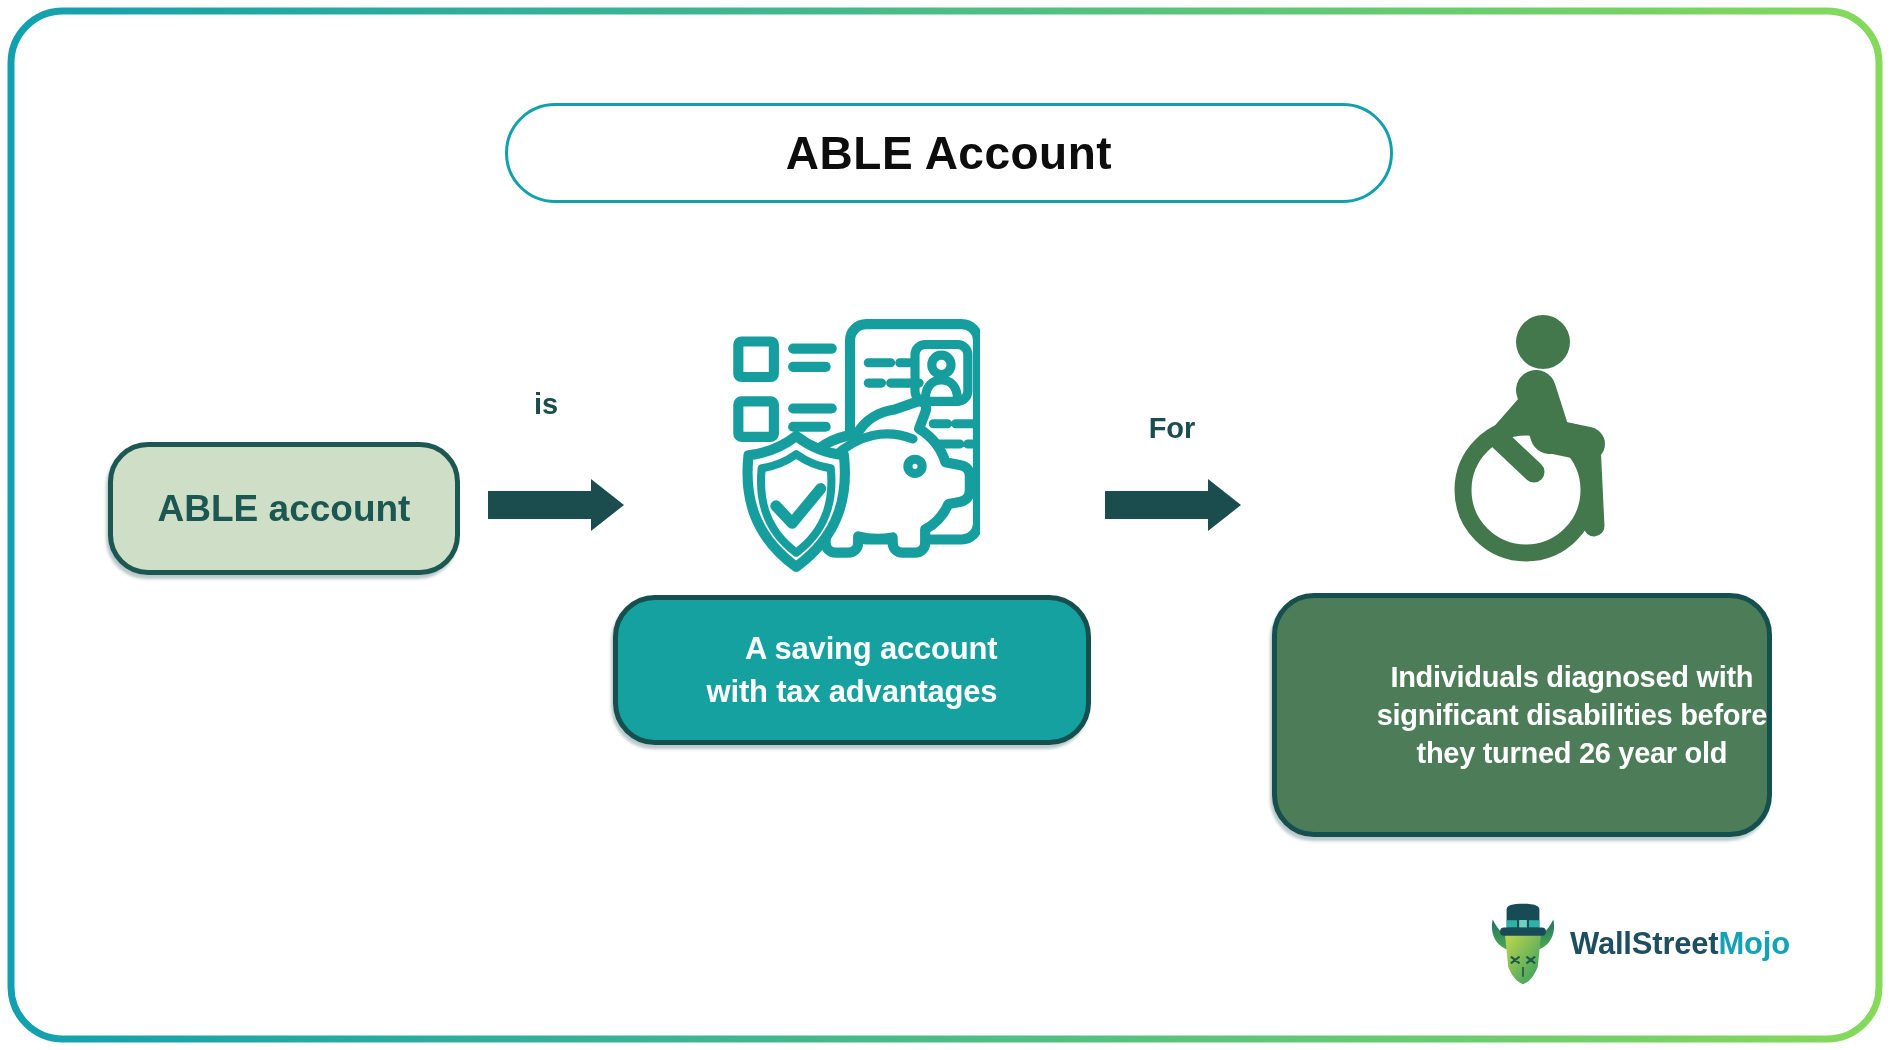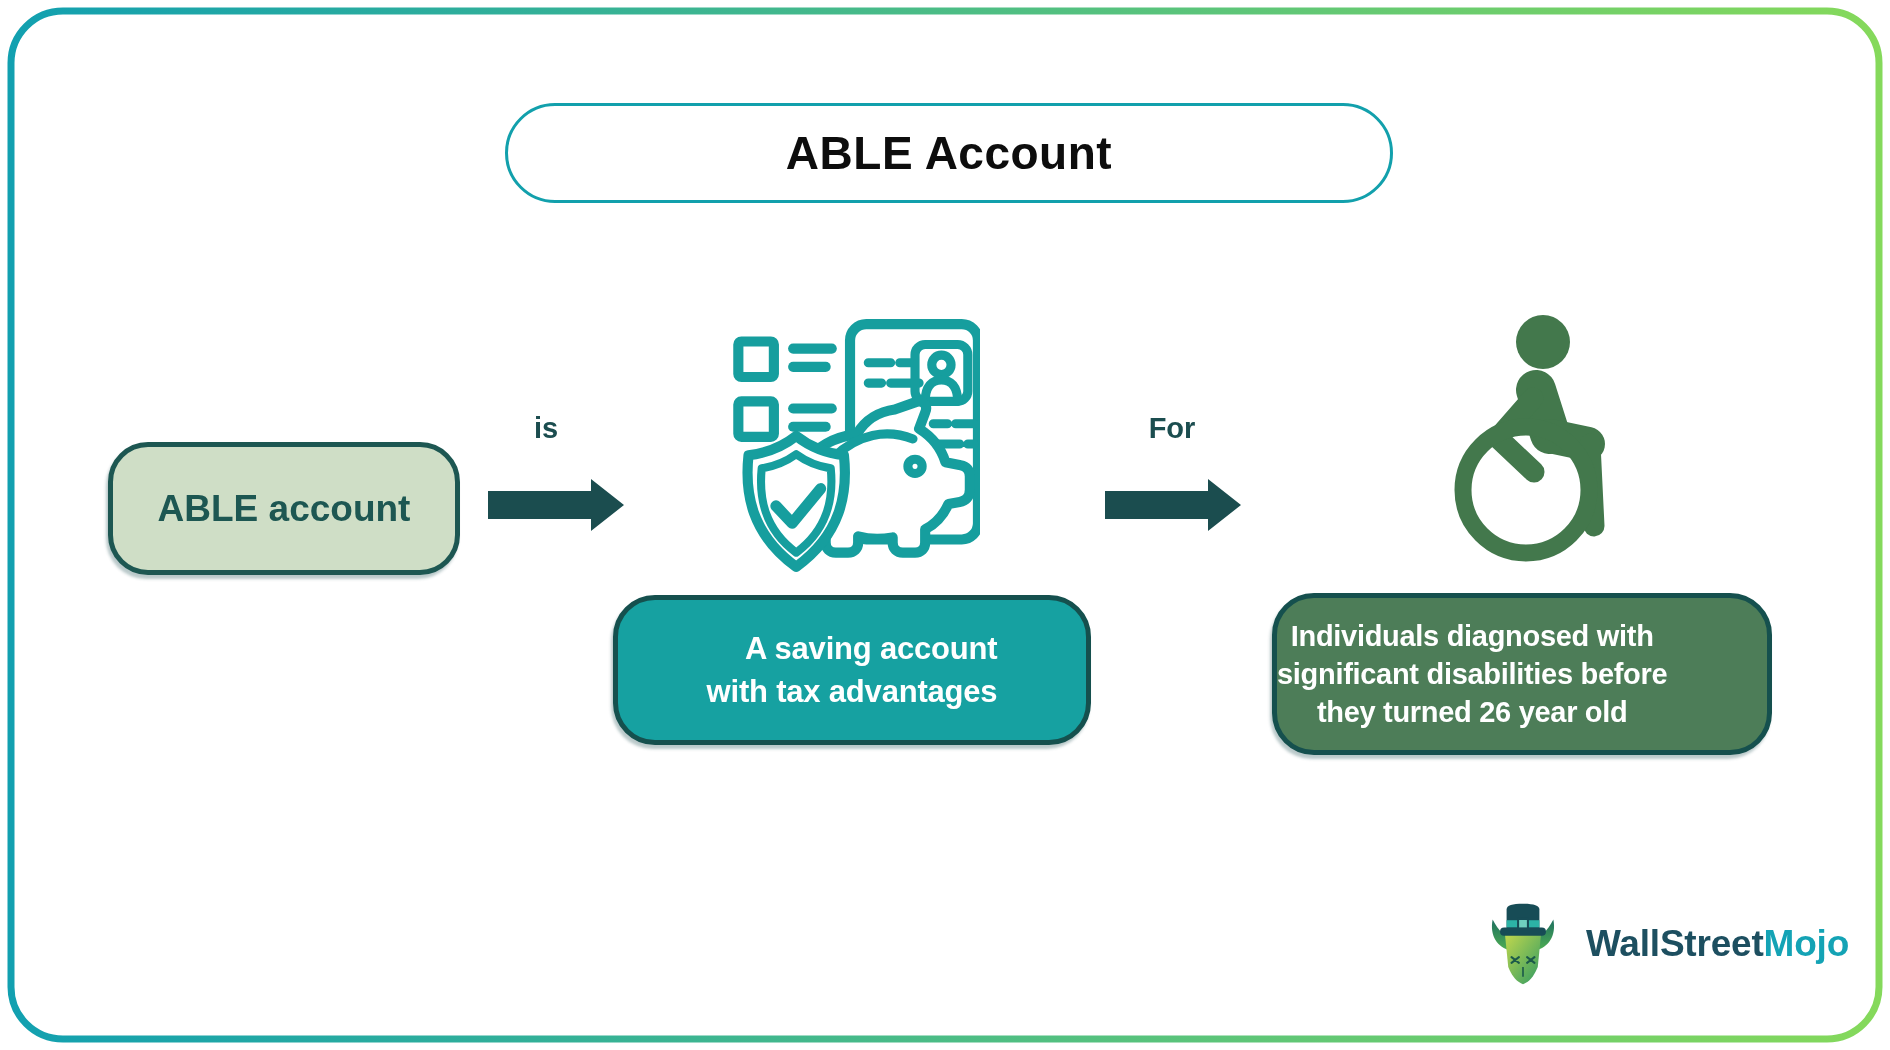--- a/index.html
+++ b/index.html
@@ -27,21 +27,21 @@
     display:flex; align-items:center; justify-content:center;
     box-shadow:-2px 4px 3px rgba(27,77,79,.30);
   }
   .source-box span { font-size:37px; font-weight:bold; color:#1d5752; }
 
   
   .rel-label {
     position:absolute; width:120px; text-align:center;
     font-size:29px; font-weight:bold; color:#1b4d4f;
   }
-  .rel-label.is  { left:486px;  top:412px; }
+  .rel-label.is  { left:486px;  top:388px; }
   .rel-label.for { left:1112px; top:412px; }
 
   
   .arrow1 { position:absolute; left:488px;  top:477px; }
   .arrow2 { position:absolute; left:1105px; top:477px; }
 
   
   .savings-icon   { position:absolute; left:716px;  top:314px; }
   .wheelchair     { position:absolute; left:1438px; top:312px; }
 
@@ -52,33 +52,33 @@
     display:flex; align-items:center; justify-content:center;
     box-shadow:-2px 4px 3px rgba(27,77,79,.30);
   }
   .definition-box div {
     font-size:31px; font-weight:bold; color:#ffffff; text-align:right;
     line-height:1.4; white-space:pre-line; letter-spacing:-.2px;
   }
 
   
   .beneficiary-box {
-    position:absolute; left:1272px; top:593px; width:500px; height:162px;
+    position:absolute; left:1272px; top:593px; width:500px; height:244px;
     box-sizing:border-box; background:#4d7d58; border:5px solid #15504e; border-radius:42px;
-    display:flex; align-items:center; justify-content:flex-start;
+    display:flex; align-items:center; justify-content:flex-end;
     box-shadow:-2px 4px 3px rgba(27,77,79,.30);
   }
   .beneficiary-box div {
     font-size:29px; font-weight:bold; color:#ffffff; text-align:center;
     line-height:1.32; white-space:pre-line; letter-spacing:-.3px;
   }
 
   
   .logo { position:absolute; left:1486px; top:903px; display:flex; align-items:center; }
-  .logo-text { margin-left:26px; font-size:37px; font-weight:bold; letter-spacing:-.2px; }
+  .logo-text { margin-left:10px; font-size:31px; font-weight:bold; letter-spacing:-.2px; }
   .logo-text .p1 { color:#1d4f60; }
   .logo-text .p2 { color:#14a3b5; }
 </style>
 </head>
 <body>
 
 <div class="canvas">
 
   <svg class="frame-svg" viewBox="0 0 1890 1050">
     <defs>

